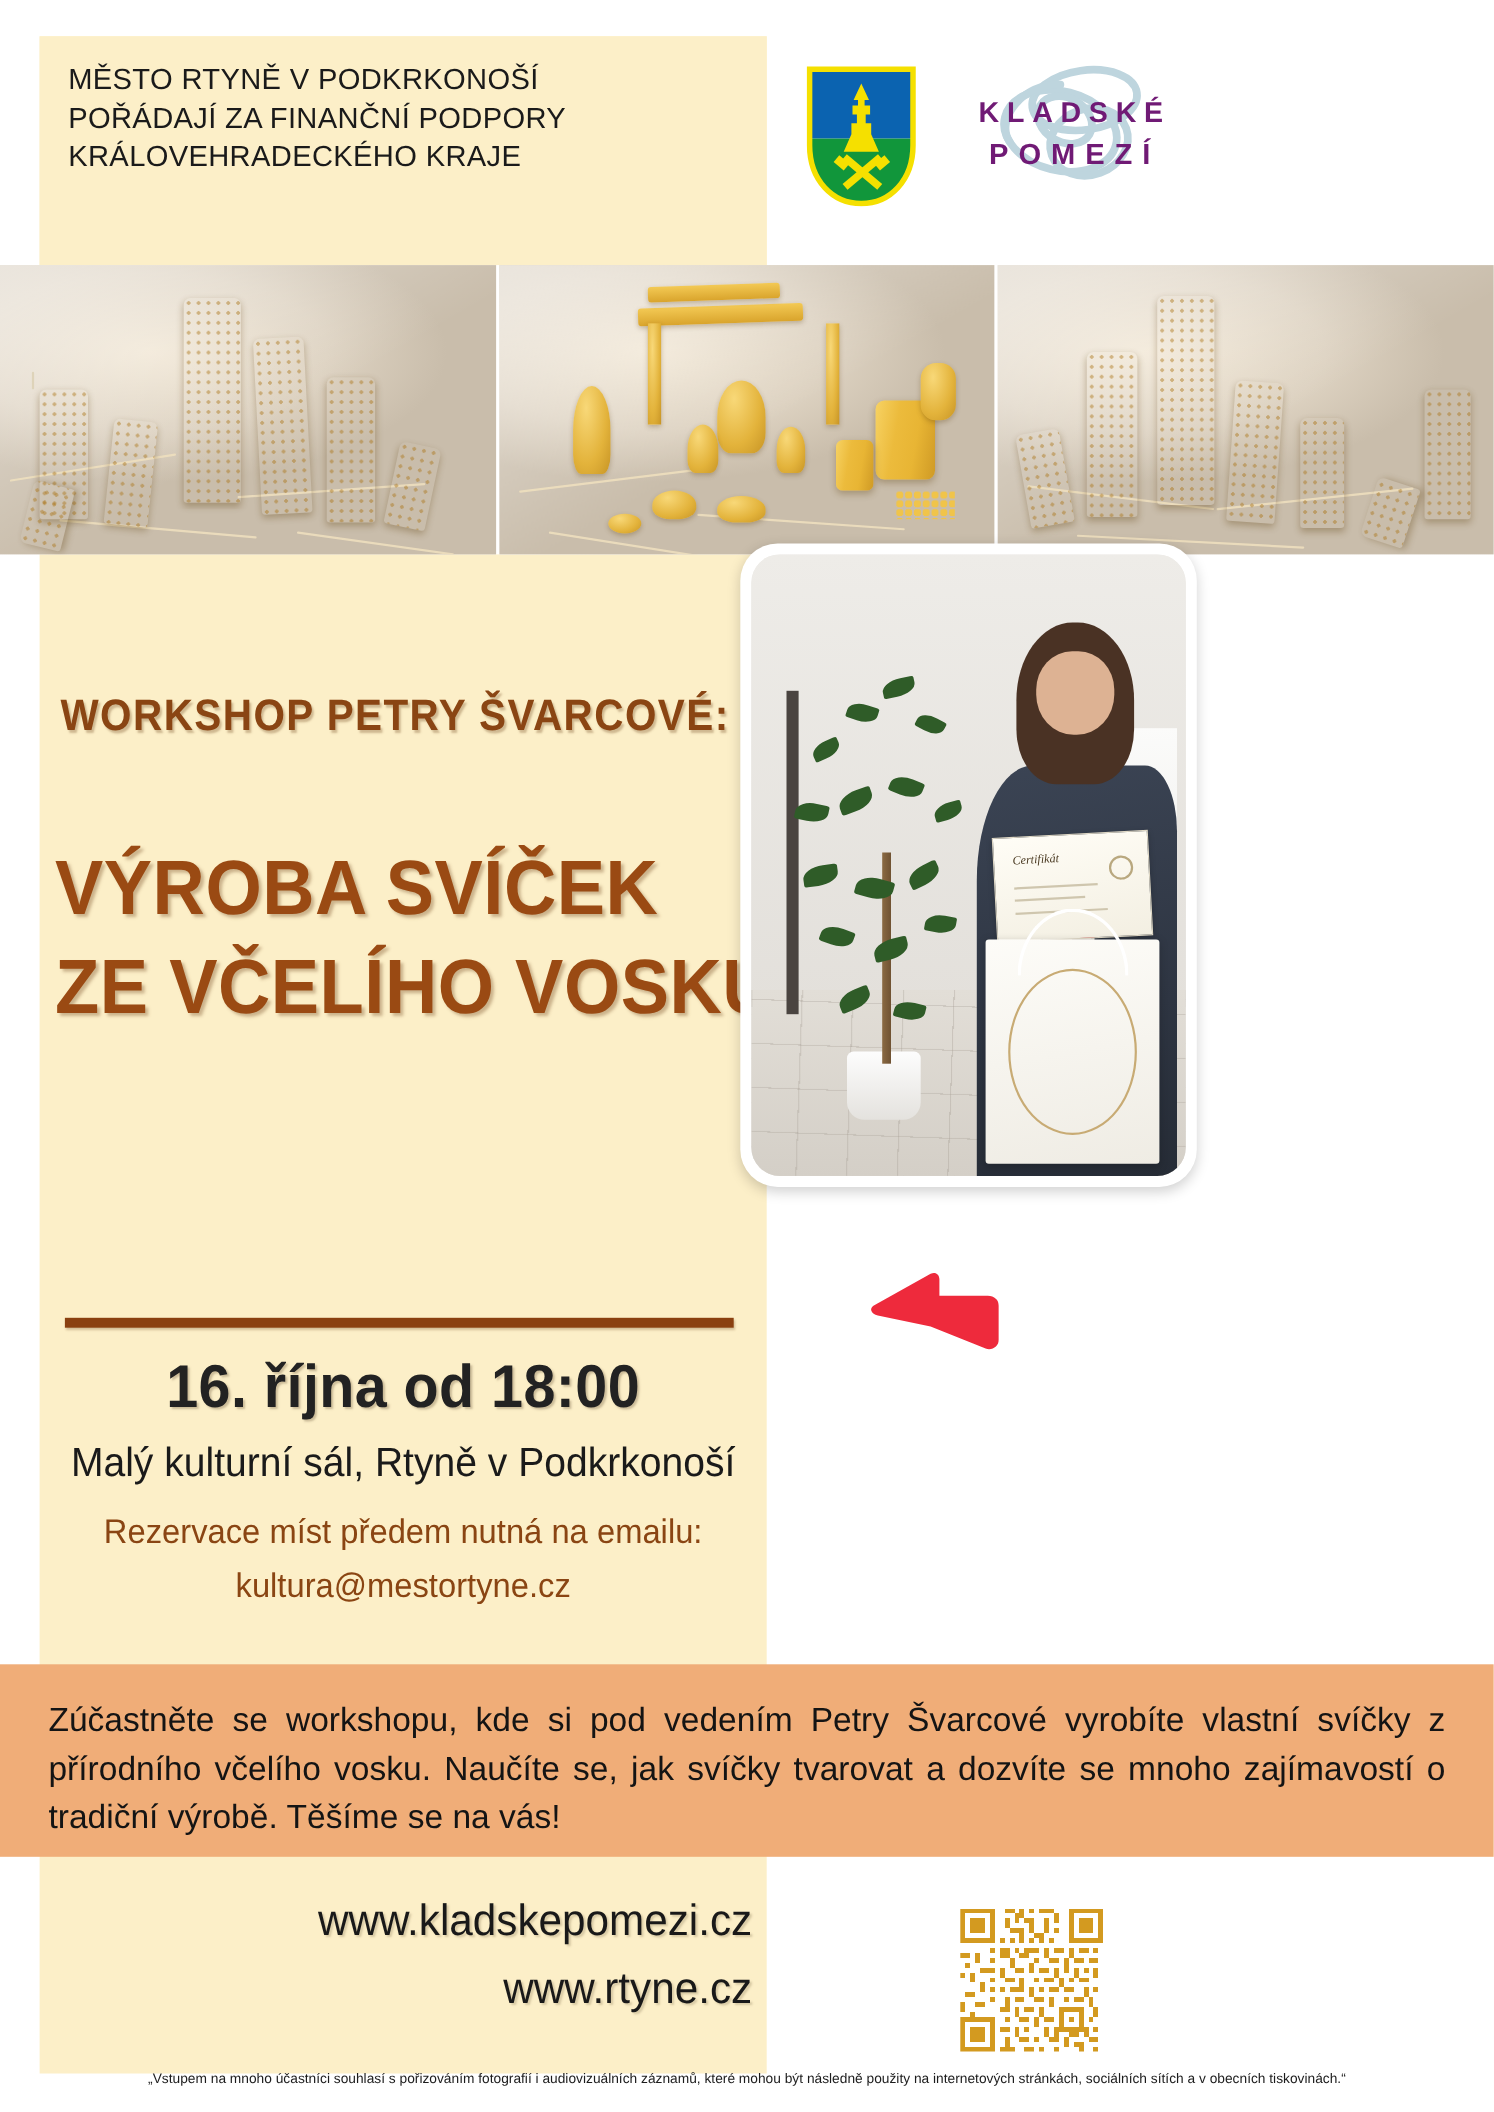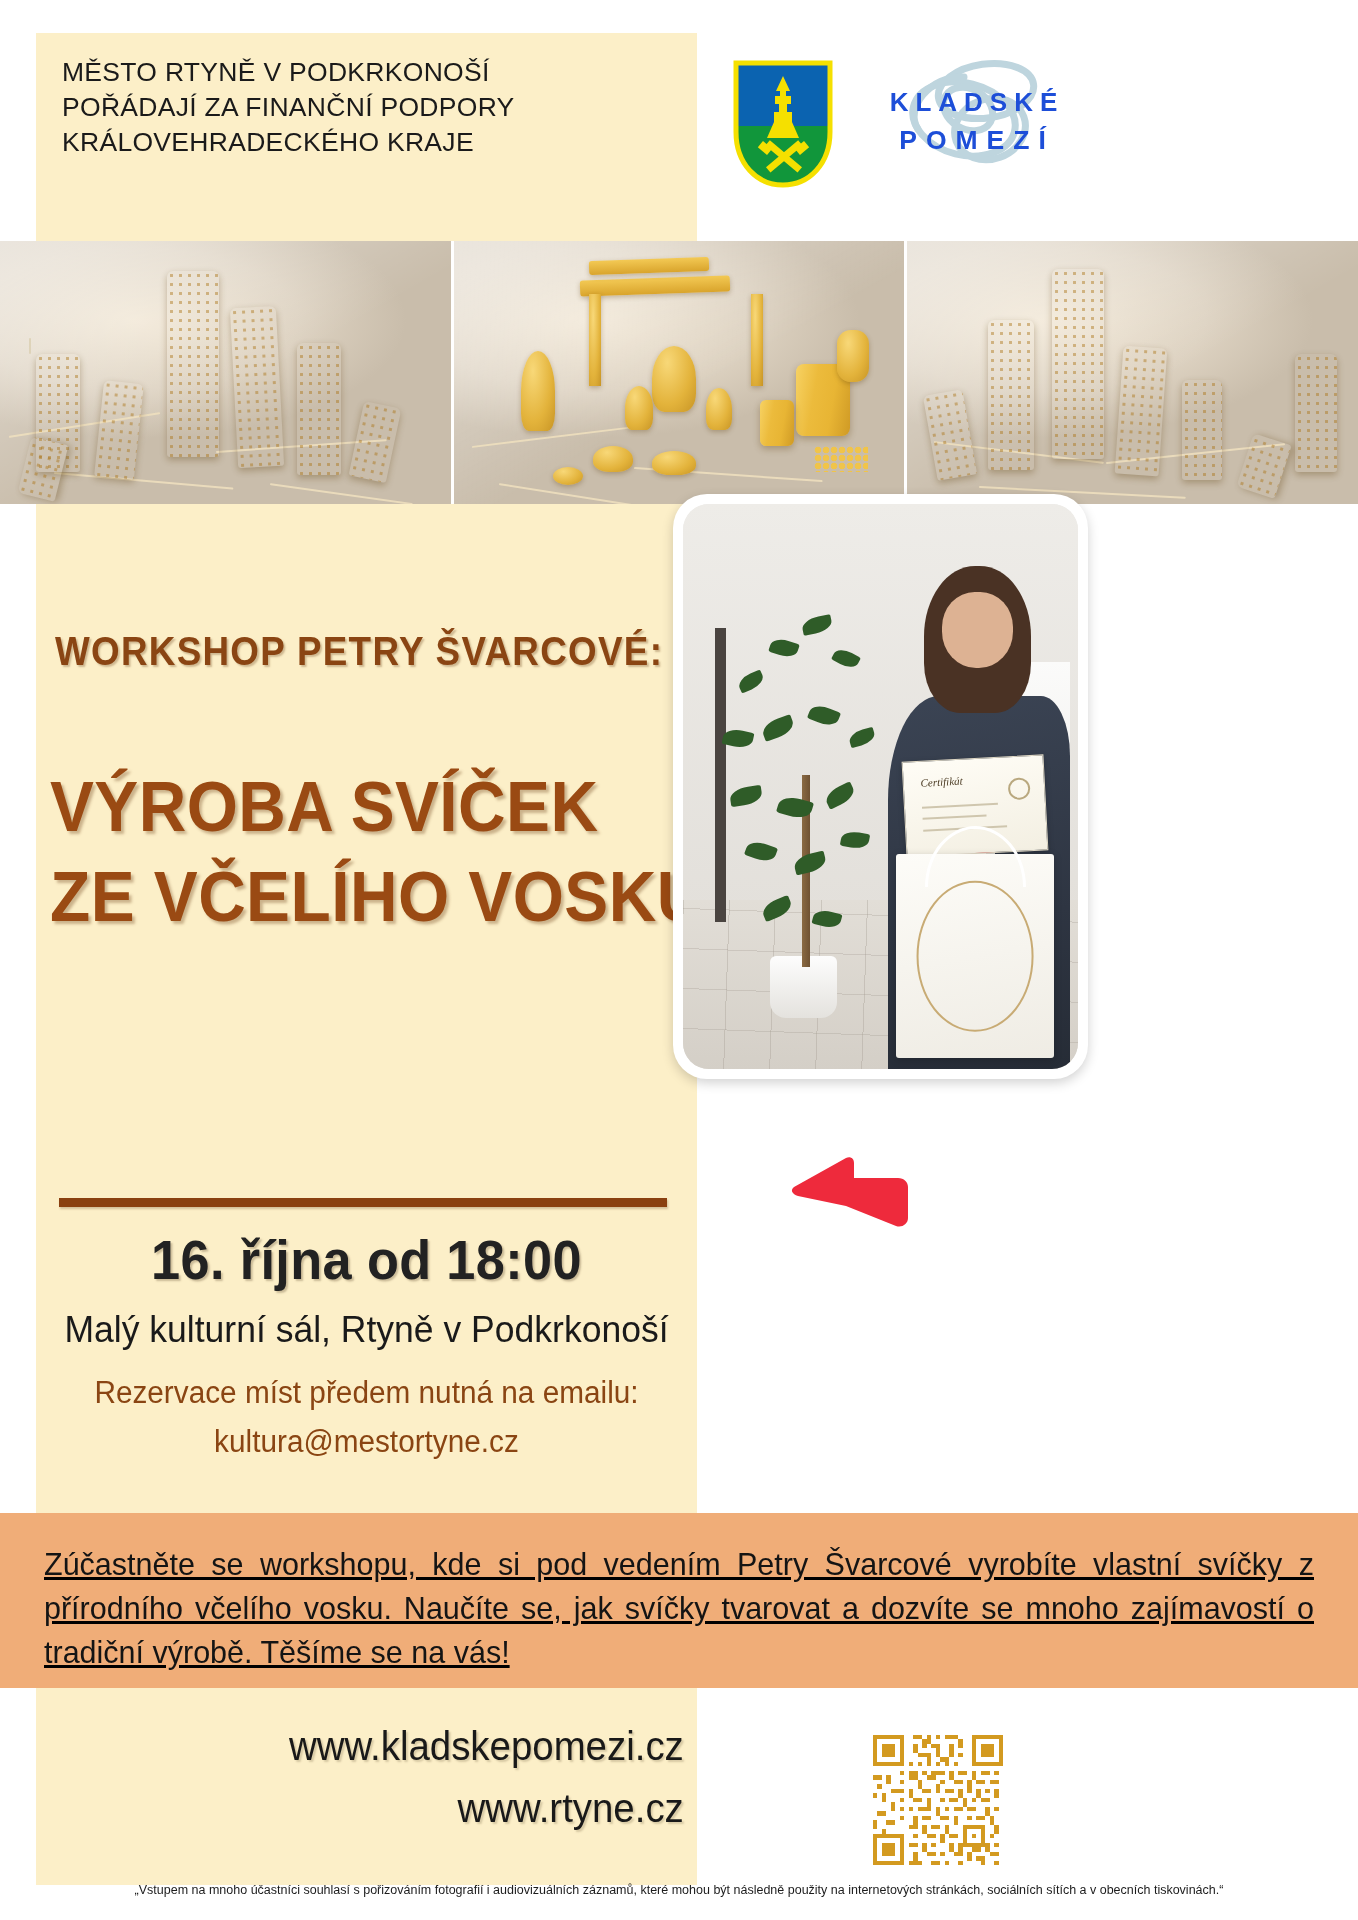--- a/index.html
+++ b/index.html
@@ -77,21 +77,21 @@
     position: absolute;
     left: 0;
     top: 28px;
     width: 230px;
     text-align: center;
     font-family: "Liberation Sans", sans-serif;
     font-weight: bold;
     font-size: 26px;
     letter-spacing: 7px;
     line-height: 38px;
-    color: #1d4ed8;
+    color: #701a75;
   }
   .kp-text .l2 { letter-spacing: 9px; font-size: 26.5px; }
 
   
   .wax-strip {
     position: absolute;
     left: 0;
     top: 241px;
     width: 1358px;
     height: 263px;
@@ -375,21 +375,20 @@
 
   
   .desc-block {
     position: absolute;
     left: 0;
     top: 1513px;
     width: 1358px;
     height: 175px;
     background: #f0ad78;
     padding: 29px 44px 0 44px;
-    text-decoration: underline;
   }
   .desc-text {
     font-family: "Liberation Sans Narrow", "Liberation Sans", sans-serif;
     font-size: 30.5px;
     line-height: 44px;
     color: #141414;
     text-align: justify;
     text-justify: inter-word;
   }
 

